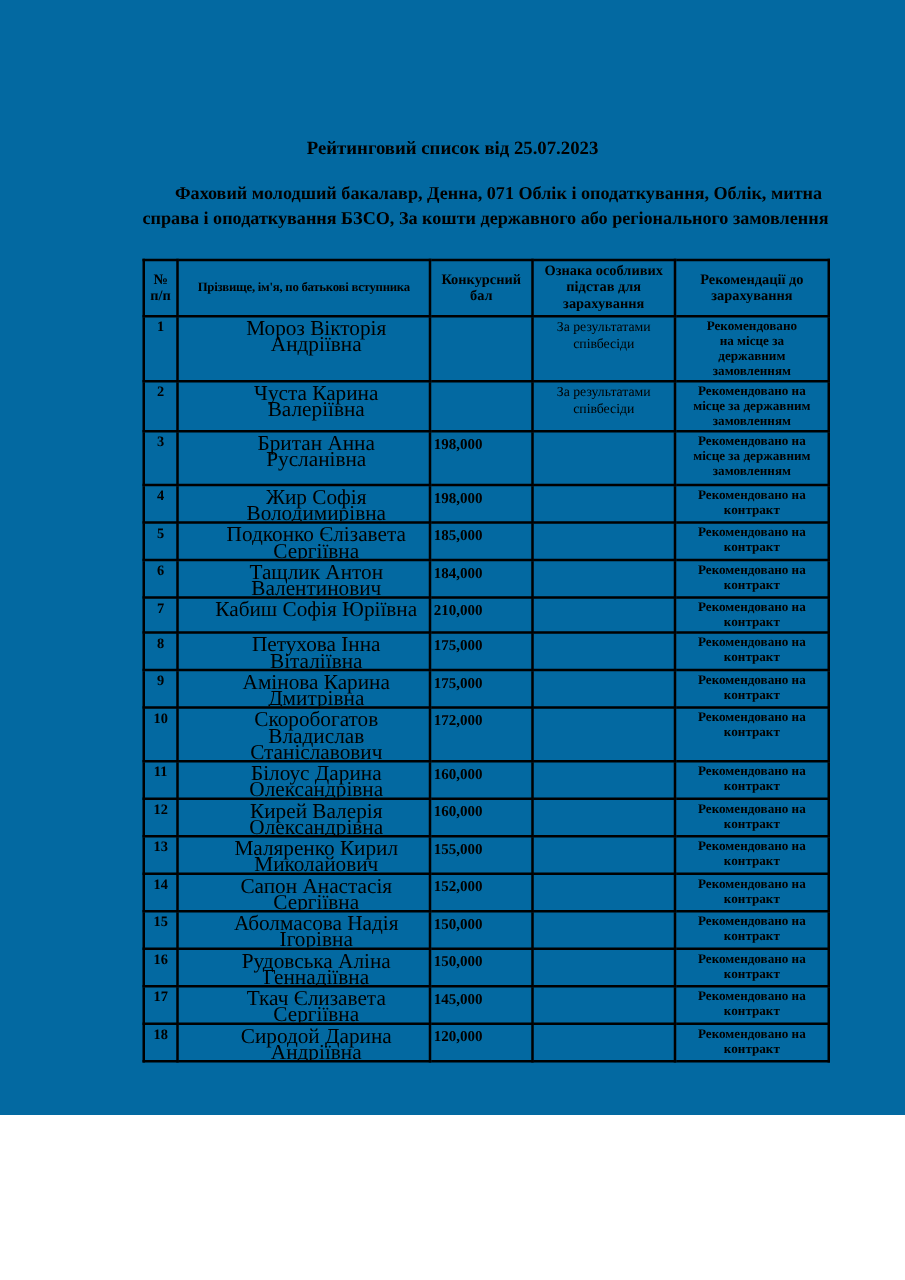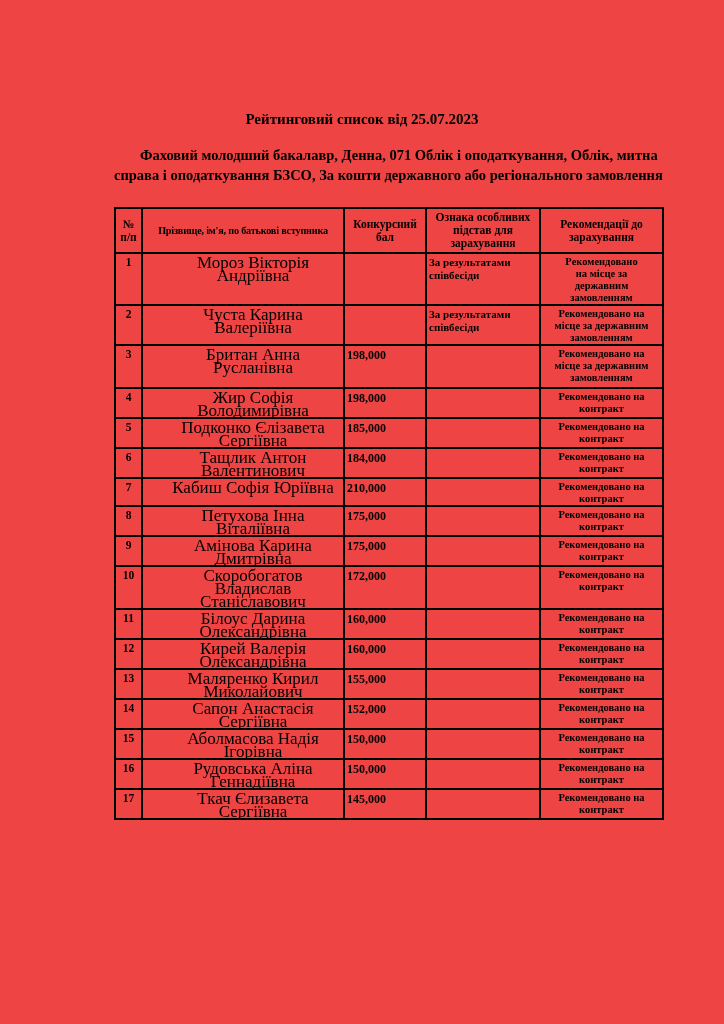--- a/index.html
+++ b/index.html
@@ -9,22 +9,22 @@
   }
   body {
     width: 724px;
     height: 1024px;
     font-family: "Liberation Serif", "DejaVu Serif", serif;
     color: #000000;
     overflow: hidden;
   }
   .page {
     width: 724px;
-    height: 1024px;
-    background: #ef4444;
+    height: 892px;
+    background: #0369a1;
     box-sizing: border-box;
     padding-top: 110px;
   }
   .doc-title {
     text-align: center;
     font-weight: bold;
     font-size: 15px;
     line-height: 18px;
     margin: 0;
   }
@@ -74,22 +74,22 @@
     font-size: 17px;
     line-height: 13px;
     padding-left: 22px;
   }
   table.ranking td.c2 {
     text-align: left;
     font-weight: bold;
     font-size: 12px;
   }
   table.ranking td.c3 {
-    text-align: left;
-    font-weight: bold;
+    text-align: center;
+    font-weight: normal;
     font-size: 11px;
     line-height: 12.5px;
   }
   table.ranking td.c4 {
     text-align: center;
     font-weight: bold;
     font-size: 10.5px;
     line-height: 12px;
   }
   table.ranking tbody tr { height: 26px; }
@@ -265,15 +265,23 @@
 контракт</td>
         </tr>
         <tr>
           <td class="c0">17</td>
           <td class="c1">Ткач Єлизавета Сергіївна</td>
           <td class="c2">145,000</td>
           <td class="c3"></td>
           <td class="c4">Рекомендовано на
 контракт</td>
         </tr>
+        <tr>
+          <td class="c0">18</td>
+          <td class="c1">Сиродой Дарина Андріївна</td>
+          <td class="c2">120,000</td>
+          <td class="c3"></td>
+          <td class="c4">Рекомендовано на
+контракт</td>
+        </tr>
       </tbody>
   </table>
 </div>
 
 </body></html>

